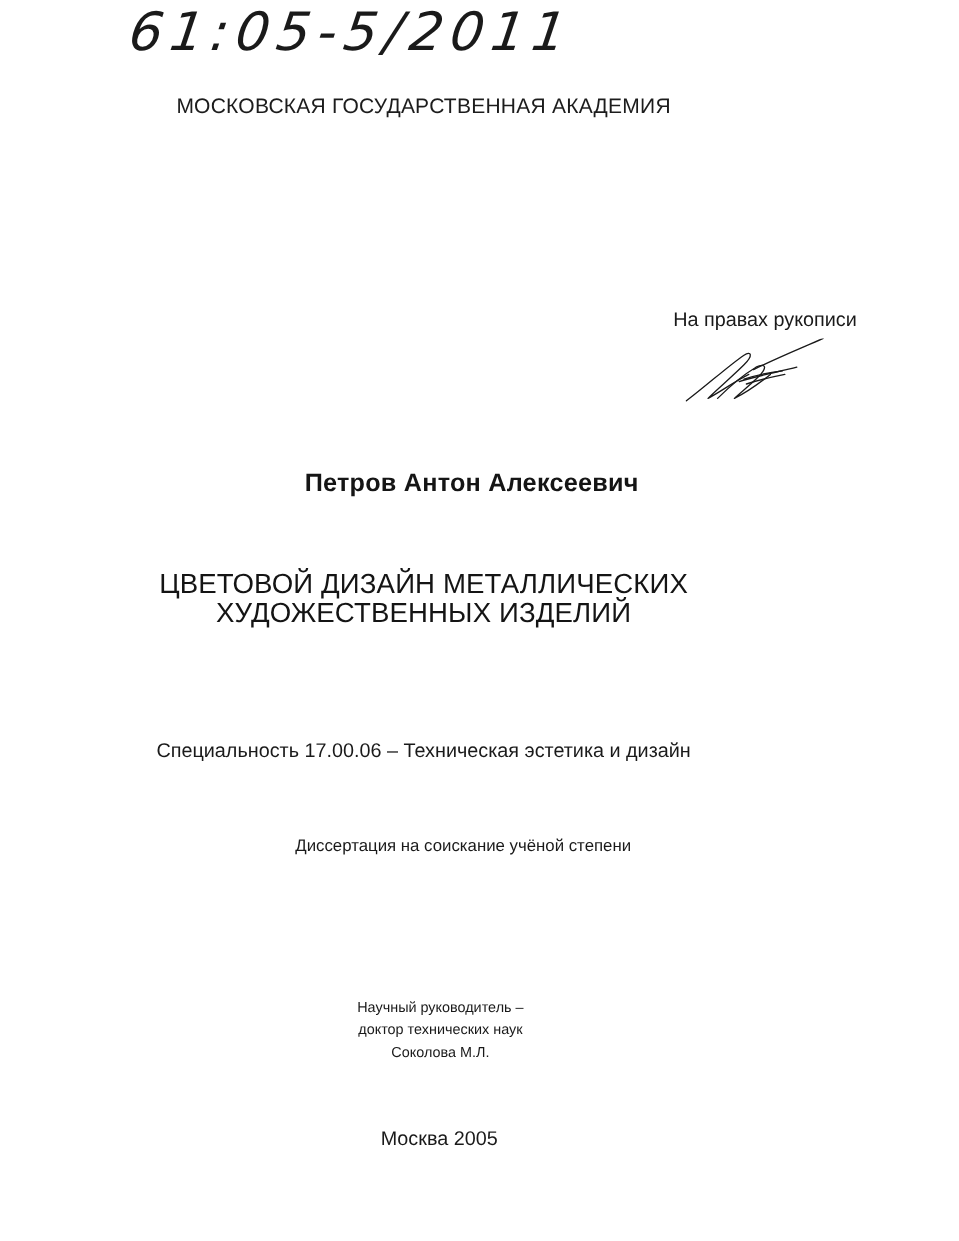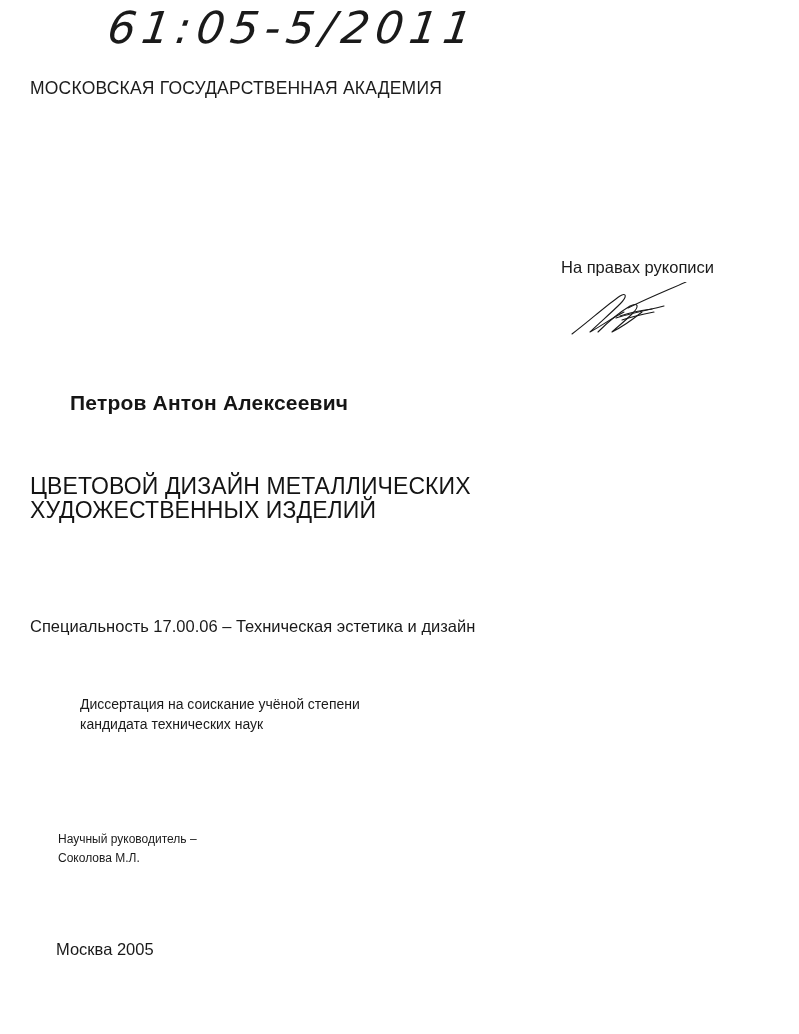--- a/index.html
+++ b/index.html
@@ -13,21 +13,21 @@
       position: relative;
       overflow: hidden;
       font-family: "Liberation Sans", sans-serif;
       color: #111111;
     }
     .abs { position: absolute; }
     .center-block {
       position: absolute;
       left: 0;
       width: 676px;
-      text-align: left;
+      text-align: center;
     }
     .handwritten {
       position: absolute;
       left: 108px;
       top: 2px;
       font-family: "DejaVu Sans", sans-serif;
       font-style: italic;
       font-size: 44px;
       font-weight: 300;
       letter-spacing: 6px;
@@ -132,23 +132,23 @@
   <div>ЦВЕТОВОЙ ДИЗАЙН МЕТАЛЛИЧЕСКИХ</div>
   <div>ХУДОЖЕСТВЕННЫХ ИЗДЕЛИЙ</div>
 </div>
 
 <div class="center-block specialty">
   <span>Специальность 17.00.06 – Техническая эстетика и дизайн</span>
 </div>
 
 <div class="center-block dissertation">
   <div>Диссертация на соискание учёной степени</div>
-  <div>кандидата технических наук</div>
 </div>
 
 <div class="center-block supervisor">
   <div>Научный руководитель –</div>
+  <div>доктор технических наук</div>
   <div>Соколова М.Л.</div>
 </div>
 
 <div class="center-block city-year">
   <span>Москва 2005</span>
 </div>
 
 </body></html>

